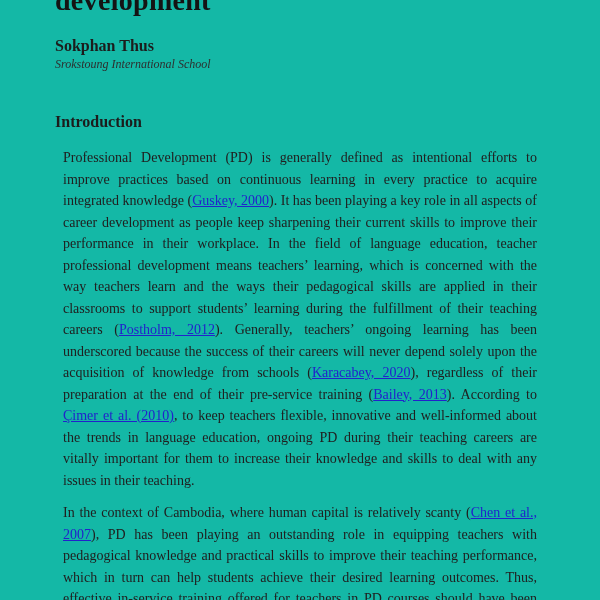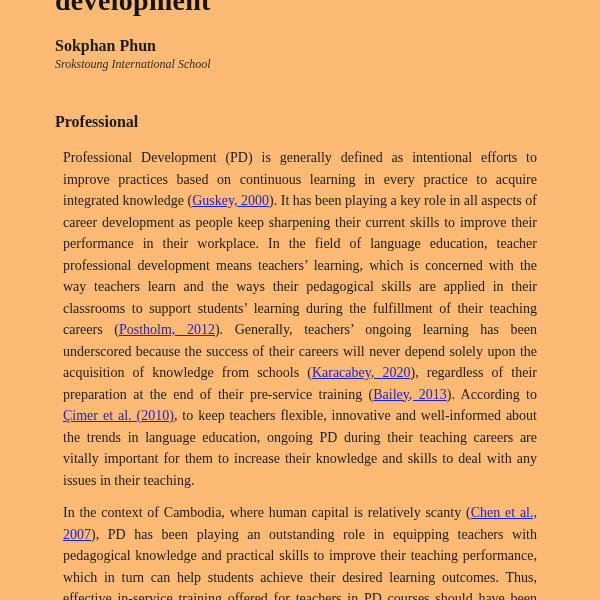--- a/index.html
+++ b/index.html
@@ -9,21 +9,21 @@
   }
   body {
     width: 600px;
     height: 600px;
     overflow: hidden;
   }
   .page {
     position: relative;
     width: 600px;
     height: 600px;
-    background: #fdba74;
+    background: #14b8a6;
     font-family: "Liberation Serif", "DejaVu Serif", serif;
     color: #202020;
     overflow: hidden;
   }
   .content {
     position: absolute;
     left: 55px;
     top: 0;
     width: 490px;
   }
@@ -78,25 +78,25 @@
 </style>
 </head>
 <body>
 
 <div class="page">
   <div class="content">
 
     <h1 class="article-title">development</h1>
 
     <div class="author-block">
-      <div class="author-name">Sokphan Phun</div>
+      <div class="author-name">Sokphan Thus</div>
       <div class="affiliation">Srokstoung International School</div>
     </div>
 
-    <h2 class="section-heading">Professional</h2>
+    <h2 class="section-heading">Introduction</h2>
 
     <div class="body-text" id="body-text">
         <p><span>Professional Development (PD) is generally defined as intentional efforts to improve practices based on continuous learning in every practice to acquire integrated knowledge (</span><a class="cite-link" href="#">Guskey, 2000</a><span>). It has been playing a key role in all aspects of career development as people keep sharpening their current skills to improve their performance in their workplace. In the field of language education, teacher professional development means teachers’ learning, which is concerned with the way teachers learn and the ways their pedagogical skills are applied in their classrooms to support students’ learning during the fulfillment of their teaching careers (</span><a class="cite-link" href="#">Postholm, 2012</a><span>). Generally, teachers’ ongoing learning has been underscored because the success of their careers will never depend solely upon the acquisition of knowledge from schools (</span><a class="cite-link" href="#">Karacabey, 2020</a><span>), regardless of their preparation at the end of their pre-service training (</span><a class="cite-link" href="#">Bailey, 2013</a><span>). According to </span><a class="cite-link" href="#">Çimer et al. (2010)</a><span>, to keep teachers flexible, innovative and well-informed about the trends in language education, ongoing PD during their teaching careers are vitally important for them to increase their knowledge and skills to deal with any issues in their teaching.</span></p>
         <p><span>In the context of Cambodia, where human capital is relatively scanty (</span><a class="cite-link" href="#">Chen et al., 2007</a><span>), PD has been playing an outstanding role in equipping teachers with pedagogical knowledge and practical skills to improve their teaching performance, which in turn can help students achieve their desired learning outcomes. Thus, effective in-service training offered for teachers in PD courses should have been designed to respond to what teachers need to help them achieve their desired goals.</span></p>
       </div>
 
   </div>
 </div>
 
 </body></html>

